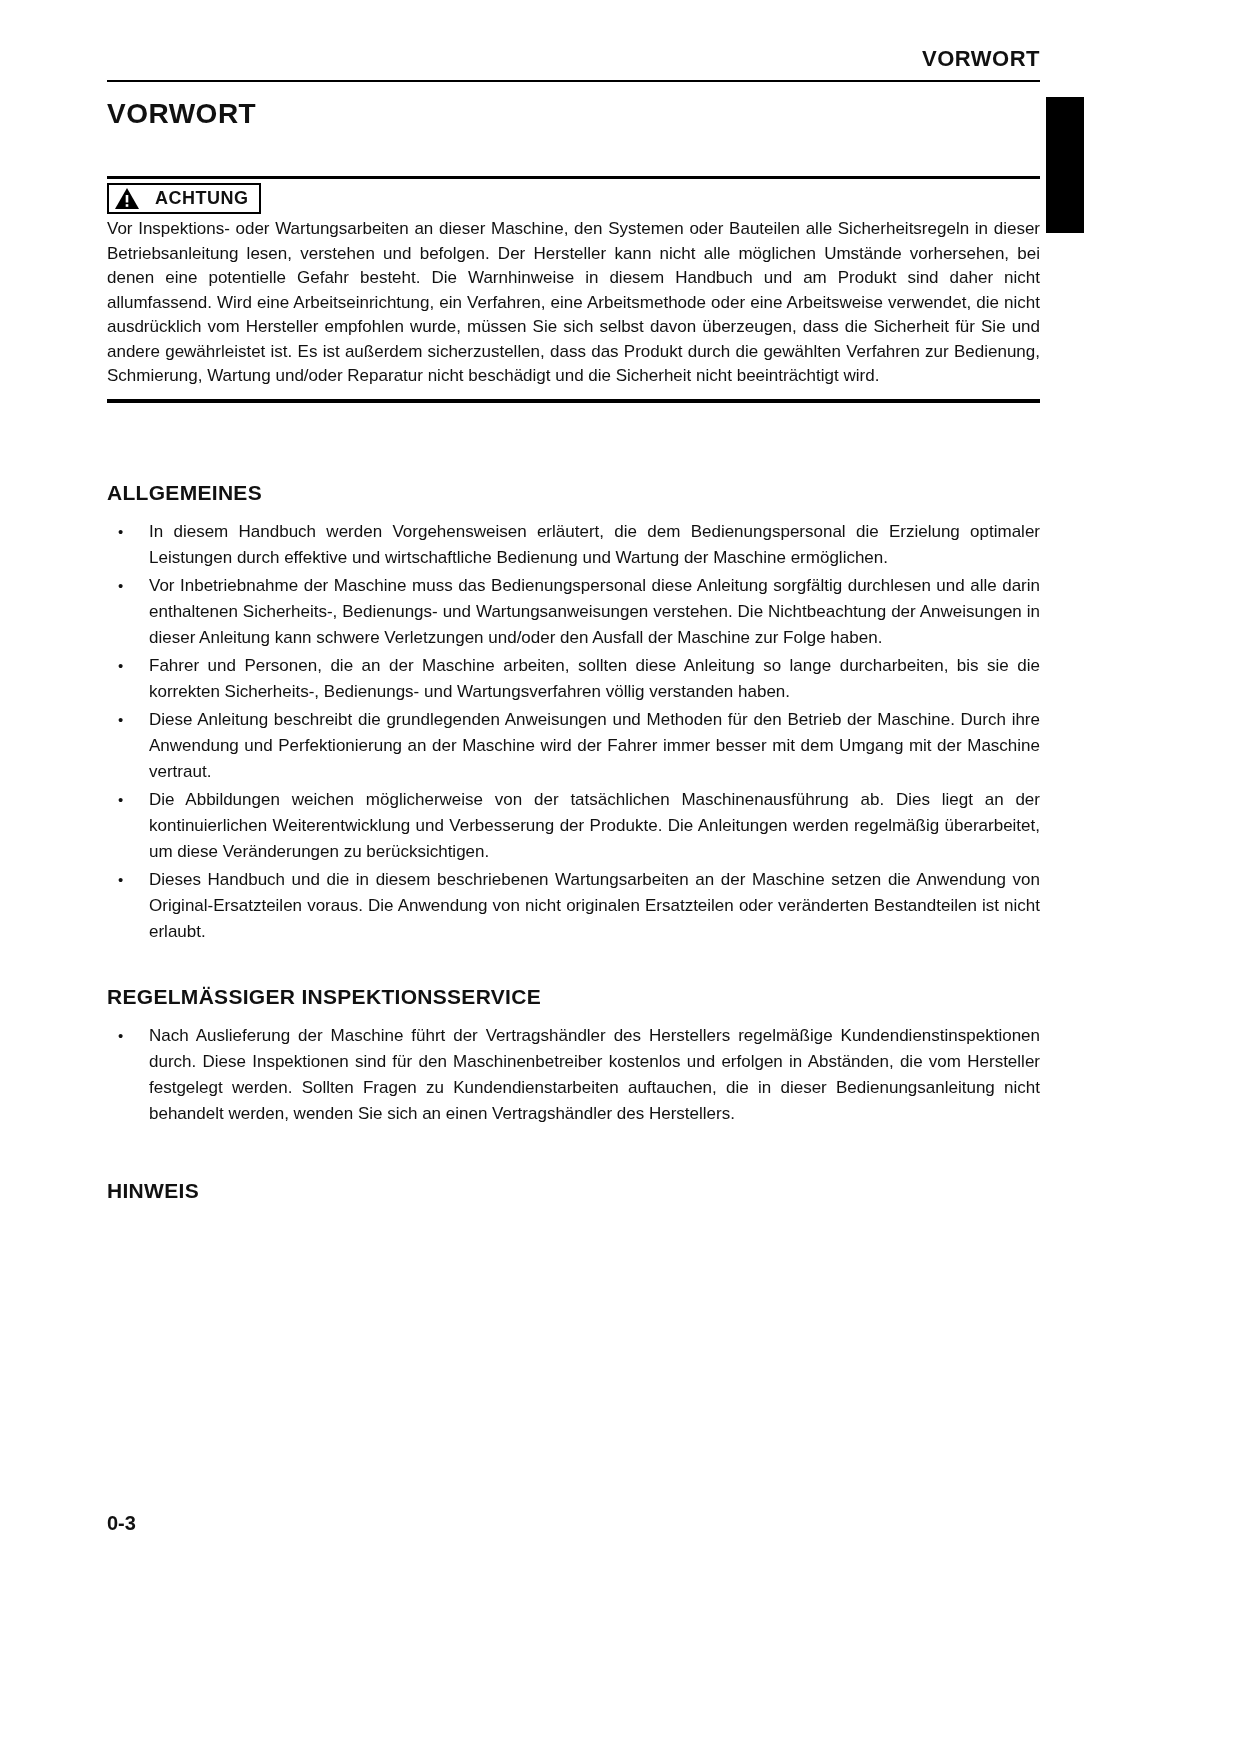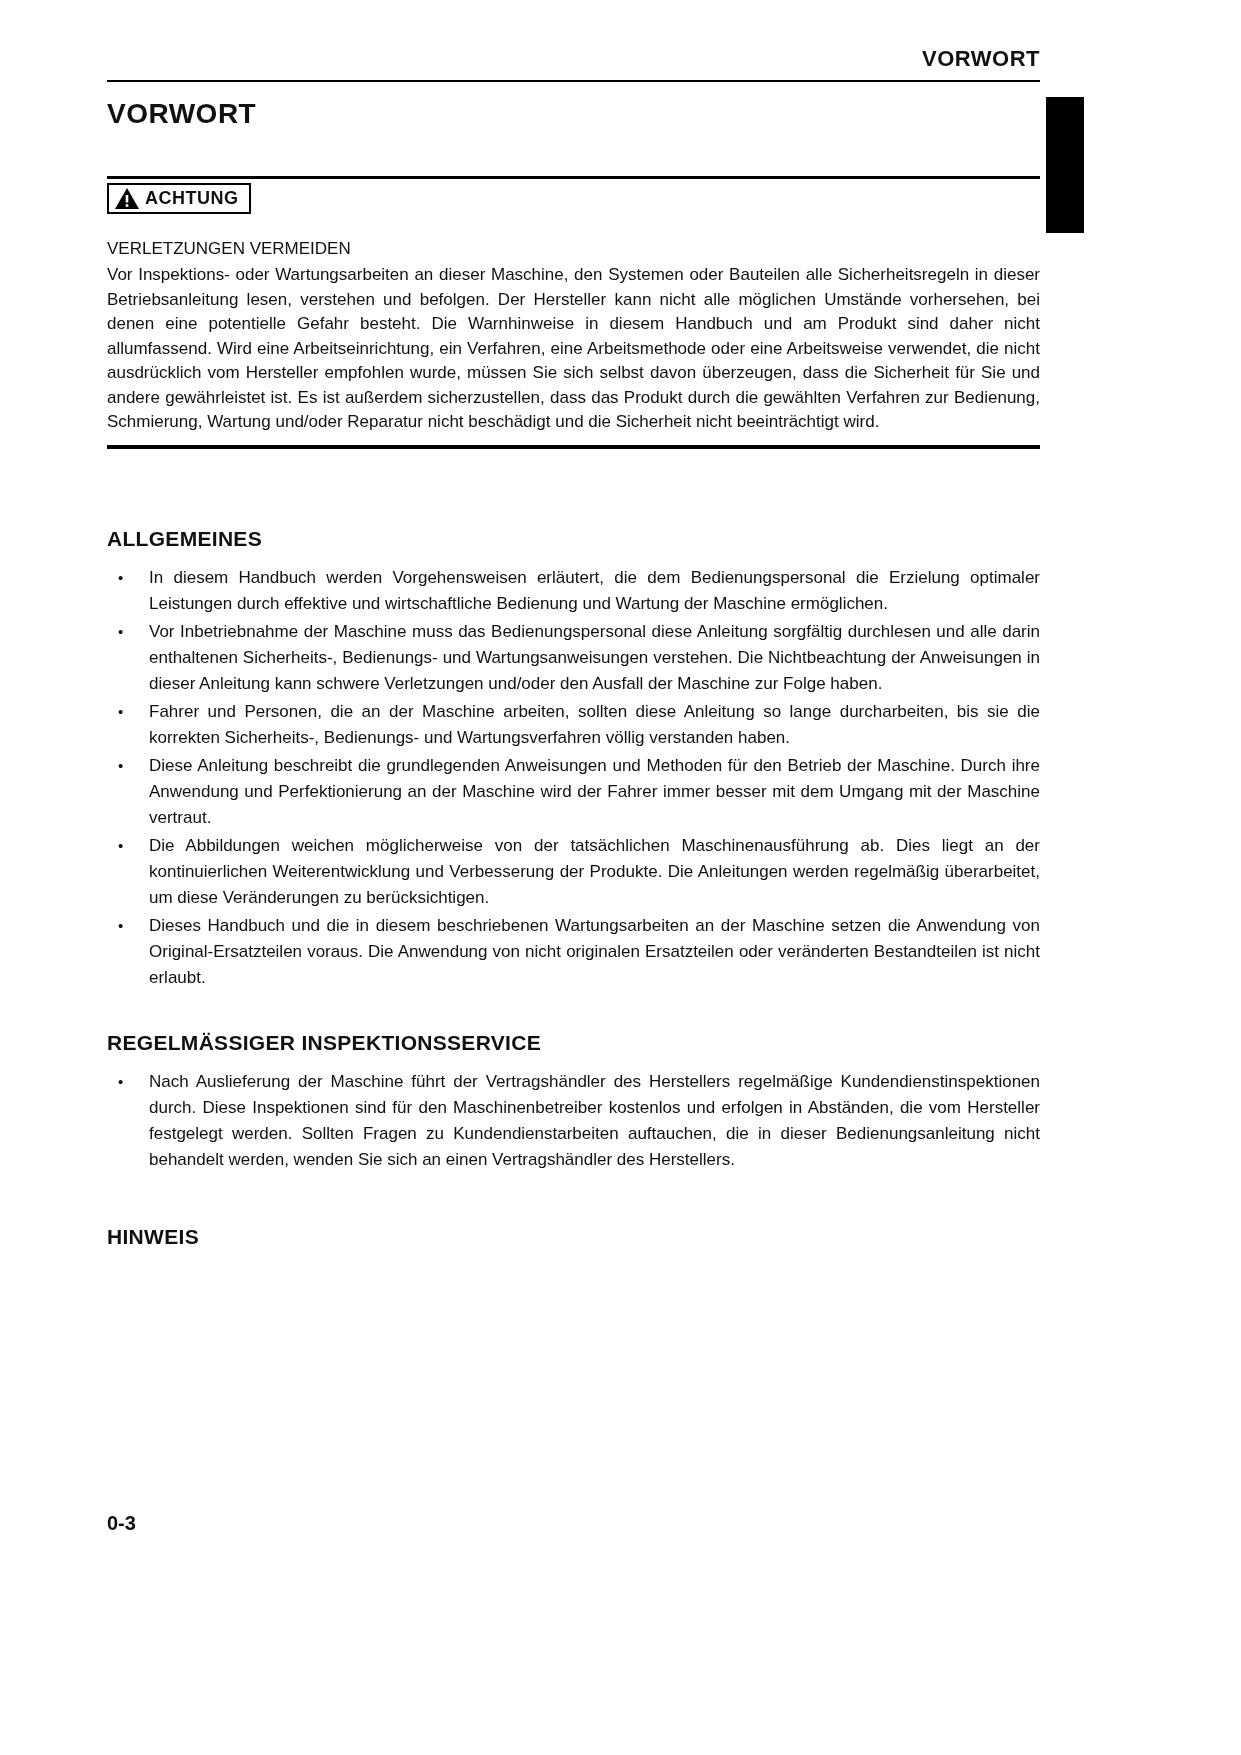--- a/index.html
+++ b/index.html
@@ -37,21 +37,21 @@
   .page-title {
     margin-top: 16px;
     font-size: 28px;
     font-weight: bold;
     letter-spacing: 0.5px;
   }
 
   .achtung-box {
     display: inline-flex;
     align-items: center;
-    gap: 6px;
+    gap: 16px;
     margin-top: 4px;
     border: 2px solid #000;
     padding: 3px 10px 3px 6px;
     background: #fff;
   }
   .achtung-box .label {
     font-size: 18px;
     font-weight: bold;
     letter-spacing: 0.5px;
   }
@@ -138,21 +138,20 @@
       <span class="warn-icon">
         <svg width="24" height="21" viewBox="0 0 24 21" aria-hidden="true">
           <path d="M12 0 L24 21 L0 21 Z" fill="#000"></path>
           <rect x="10.7" y="7" width="2.6" height="7.5" fill="#fff"></rect>
           <rect x="10.7" y="16.2" width="2.6" height="2.6" fill="#fff"></rect>
         </svg>
       </span>
       <span class="label">ACHTUNG</span>
     </div>
 
-    <p class="warn-heading">VERLETZUNGEN VERMEIDEN</p>
     <p class="warn-body">Vor Inspektions- oder Wartungsarbeiten an dieser Maschine, den Systemen oder Bauteilen alle Sicherheitsregeln in dieser Betriebsanleitung lesen, verstehen und befolgen. Der Hersteller kann nicht alle möglichen Umstände vorhersehen, bei denen eine potentielle Gefahr besteht. Die Warnhinweise in diesem Handbuch und am Produkt sind daher nicht allumfassend. Wird eine Arbeitseinrichtung, ein Verfahren, eine Arbeitsmethode oder eine Arbeitsweise verwendet, die nicht ausdrücklich vom Hersteller empfohlen wurde, müssen Sie sich selbst davon überzeugen, dass die Sicherheit für Sie und andere gewährleistet ist. Es ist außerdem sicherzustellen, dass das Produkt durch die gewählten Verfahren zur Bedienung, Schmierung, Wartung und/oder Reparatur nicht beschädigt und die Sicherheit nicht beeinträchtigt wird.</p>
 
     <div class="rule rule-thick"></div>
 
     <section>
       <h2 class="section-heading sec-allgemeines">ALLGEMEINES</h2>
       <ul class="bullets">
         <li>In diesem Handbuch werden Vorgehensweisen erläutert, die dem Bedienungspersonal die Erzielung optimaler Leistungen durch effektive und wirtschaftliche Bedienung und Wartung der Maschine ermöglichen.</li>
         <li>Vor Inbetriebnahme der Maschine muss das Bedienungspersonal diese Anleitung sorgfältig durchlesen und alle darin enthaltenen Sicherheits-, Bedienungs- und Wartungsanweisungen verstehen. Die Nichtbeachtung der Anweisungen in dieser Anleitung kann schwere Verletzungen und/oder den Ausfall der Maschine zur Folge haben.</li>
         <li>Fahrer und Personen, die an der Maschine arbeiten, sollten diese Anleitung so lange durcharbeiten, bis sie die korrekten Sicherheits-, Bedienungs- und Wartungsverfahren völlig verstanden haben.</li>

